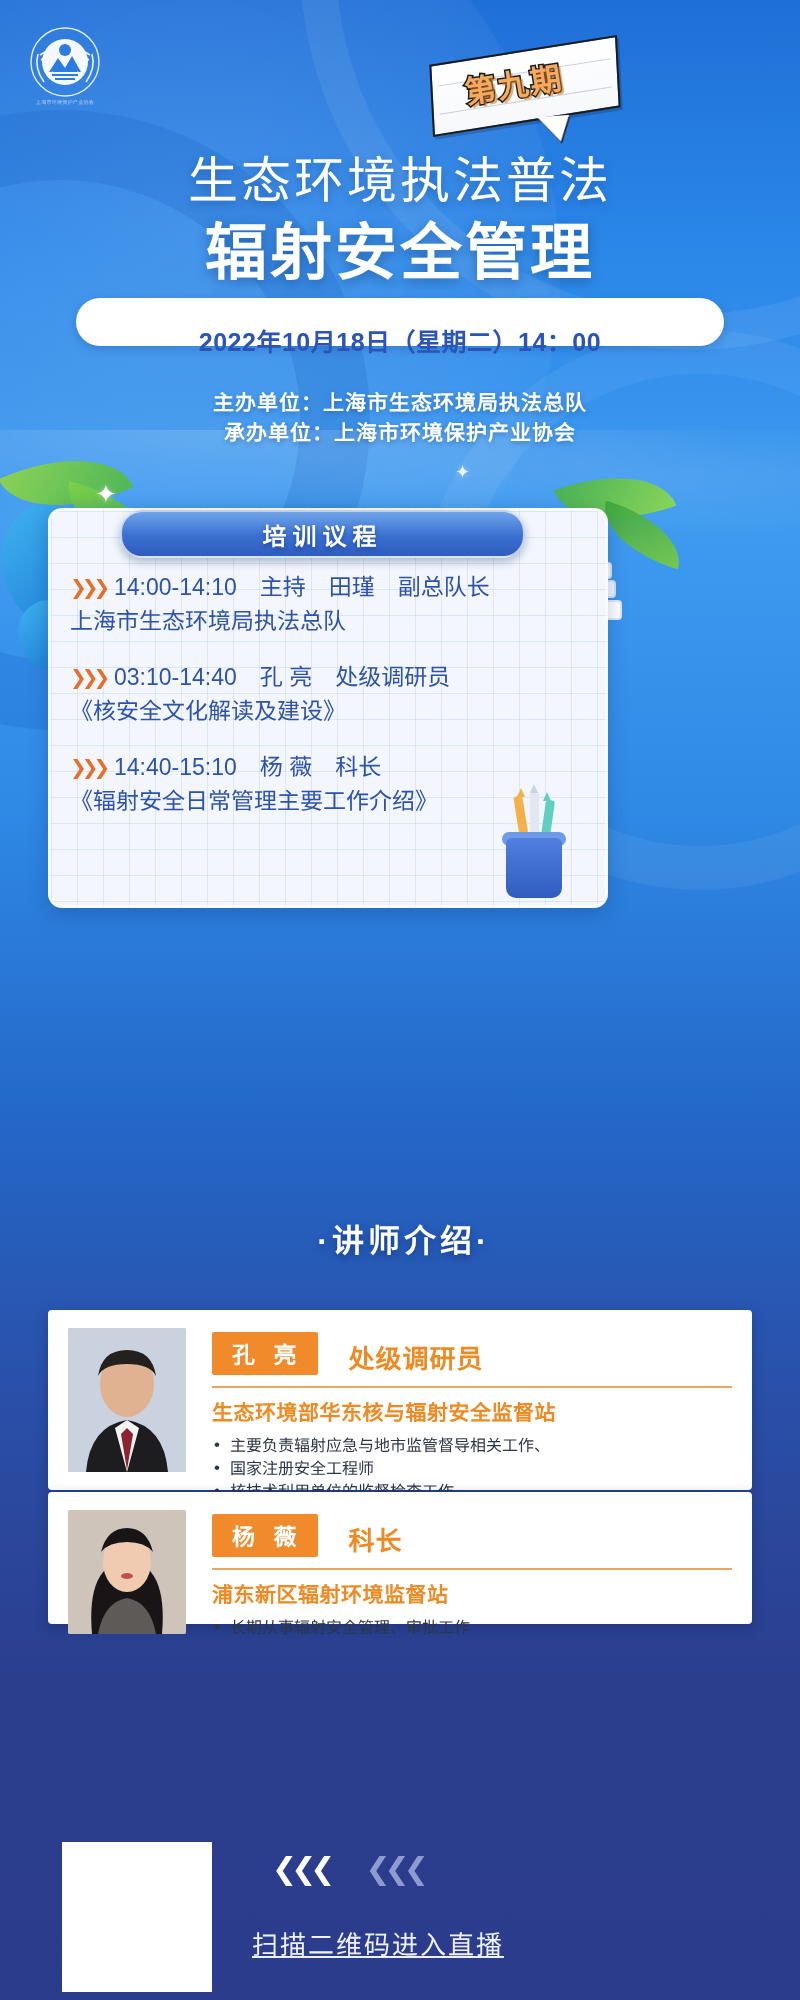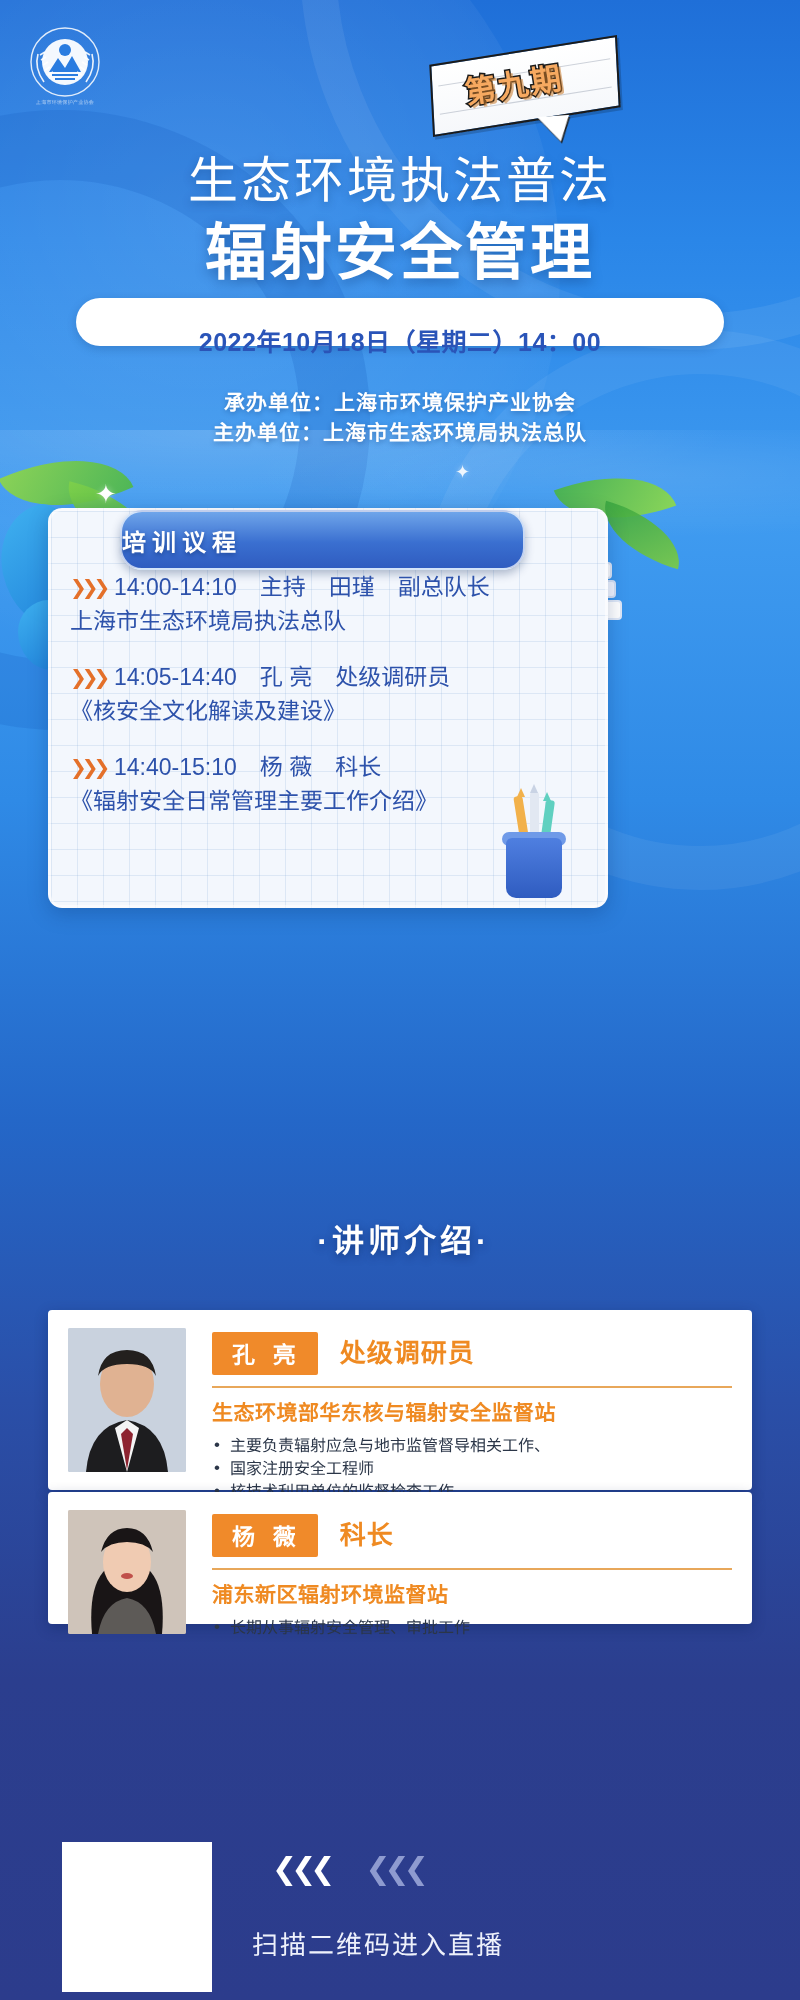--- a/index.html
+++ b/index.html
@@ -194,25 +194,25 @@
     background:
       linear-gradient(rgba(130,165,215,0.20) 1px, transparent 1px) 0 0 / 26px 26px,
       linear-gradient(90deg, rgba(130,165,215,0.20) 1px, transparent 1px) 0 0 / 26px 26px,
       #f3f7fd;
     border: 3px solid rgba(255,255,255,0.55);
     box-shadow: 0 6px 20px rgba(5,35,90,0.25);
     overflow: hidden;
   }
   .agenda-head {
     position: absolute; left: 120px; top: 510px;
-    width: 405px; height: 60px;
+    width: 405px; height: 48px;
     border-radius: 22px;
     background: linear-gradient(180deg,#6fa5ea 0%,#3a6fd0 55%,#2f5cc0 100%);
     border: 2px solid rgba(255,255,255,0.7);
-    display: flex; align-items: center; 
+    display: flex; align-items: center; justify-content: center;
     box-shadow: 0 4px 10px rgba(5,35,90,0.30);
   }
   .agenda-head span {
     color: #ffffff; font-size: 24px; font-weight: bold; letter-spacing: 6px;
     text-shadow: 0 2px 4px rgba(10,40,100,0.45);
   }
   .agenda-list { position: absolute; left: 48px; top: 570px; width: 560px; }
   .agenda-item { position: relative; padding: 0 22px 0 66px; margin-bottom: 22px; }
   .chev {
     position: absolute; left: 22px; top: 6px;
@@ -266,21 +266,21 @@
   .spk2 { top: 1492px; height: 132px; }
   .photo {
     width: 118px; flex: 0 0 118px; border-radius: 2px;
     background: linear-gradient(180deg,#cfd8e6,#aab6c8);
     position: relative; overflow: hidden;
   }
   .spk1 .photo { height: 144px; }
   .spk2 .photo { height: 124px; background: linear-gradient(180deg,#d9cfc6,#b8a89c); }
   .photo svg { position: absolute; left: 0; top: 0; }
   .spk-body { flex: 1; padding-left: 26px; padding-top: 4px; }
-  .spk-row { display: flex; align-items: flex-start; gap: 22px; font-family: Liberation Serif, serif; }
+  .spk-row { display: flex; align-items: flex-end; gap: 30px; }
   .name-badge {
     background: #f08a2a; color: #ffffff;
     font-size: 23px; font-weight: bold; letter-spacing: 6px;
     padding: 4px 16px 5px 20px; border-radius: 2px;
   }
   .spk-role { color: #ef8a22; font-size: 26px; font-weight: bold; letter-spacing: 1px; }
   .spk-rule { height: 1.5px; background: #e8a75a; margin: 11px 0 8px 0; width: 100%; }
   .spk-org { color: #ef8a22; font-size: 21px; font-weight: bold; letter-spacing: .5px; }
   .spk-bullets { margin-top: 8px; }
   .spk-bullets li {
@@ -304,21 +304,21 @@
     grid-template-columns: repeat(29, 1fr);
     grid-template-rows: repeat(29, 1fr);
   }
   .qrgrid i { display: block; }
   .qrgrid i.on { background: #000000; }
   .chevs { position: absolute; left: 272px; top: 22px; display: flex; gap: 36px; }
   .chev-big { color: #ffffff; font-size: 30px; font-weight: bold; letter-spacing: -6px; line-height: 30px; }
   .chev-dim { color: #8e9bd0; font-size: 30px; font-weight: bold; letter-spacing: -6px; line-height: 30px; }
   .scan-text {
     position: absolute; left: 252px; top: 92px;
-    color: #eef1fb; font-size: 26px; letter-spacing: 2px; font-weight: 500;
+    color: #eef1fb; font-size: 26px; letter-spacing: 2px; font-weight: 500; text-decoration: underline;
   }
 </style>
 </head>
 <body>
 
 <div class="poster">
 
   <div class="bg-arc arc1"></div>
   <div class="bg-arc arc2"></div>
   <div class="bg-arc arc3"></div>
@@ -366,38 +366,38 @@
   </div>
 
   <div class="title1">生态环境执法普法</div>
   <div class="title2">辐射安全管理</div>
 
   <div class="date-pill">
     <span>2022年10月18日（星期二）14：00</span>
   </div>
 
   <div class="orgs">
+    <div>主办单位：上海市生态环境局执法总队</div>
     <div>承办单位：上海市环境保护产业协会</div>
-    <div>主办单位：上海市生态环境局执法总队</div>
   </div>
 
   <div class="agenda-card"></div>
   <div class="agenda-head">
     <span>培训议程</span>
   </div>
 
   <div class="agenda-list">
     <div class="agenda-item">
       <div class="chev">❯❯❯</div>
       <div class="ag-line1">14:00-14:10　主持　田瑾　副总队长</div>
       <div class="ag-line2">上海市生态环境局执法总队</div>
     </div>
     <div class="agenda-item">
       <div class="chev">❯❯❯</div>
-      <div class="ag-line1">14:05-14:40　孔 亮　处级调研员</div>
+      <div class="ag-line1">03:10-14:40　孔 亮　处级调研员</div>
       <div class="ag-line2">《核安全文化解读及建设》</div>
     </div>
     <div class="agenda-item">
       <div class="chev">❯❯❯</div>
       <div class="ag-line1">14:40-15:10　杨 薇　科长</div>
       <div class="ag-line2">《辐射安全日常管理主要工作介绍》</div>
     </div>
   </div>
 
   <div class="cup">

